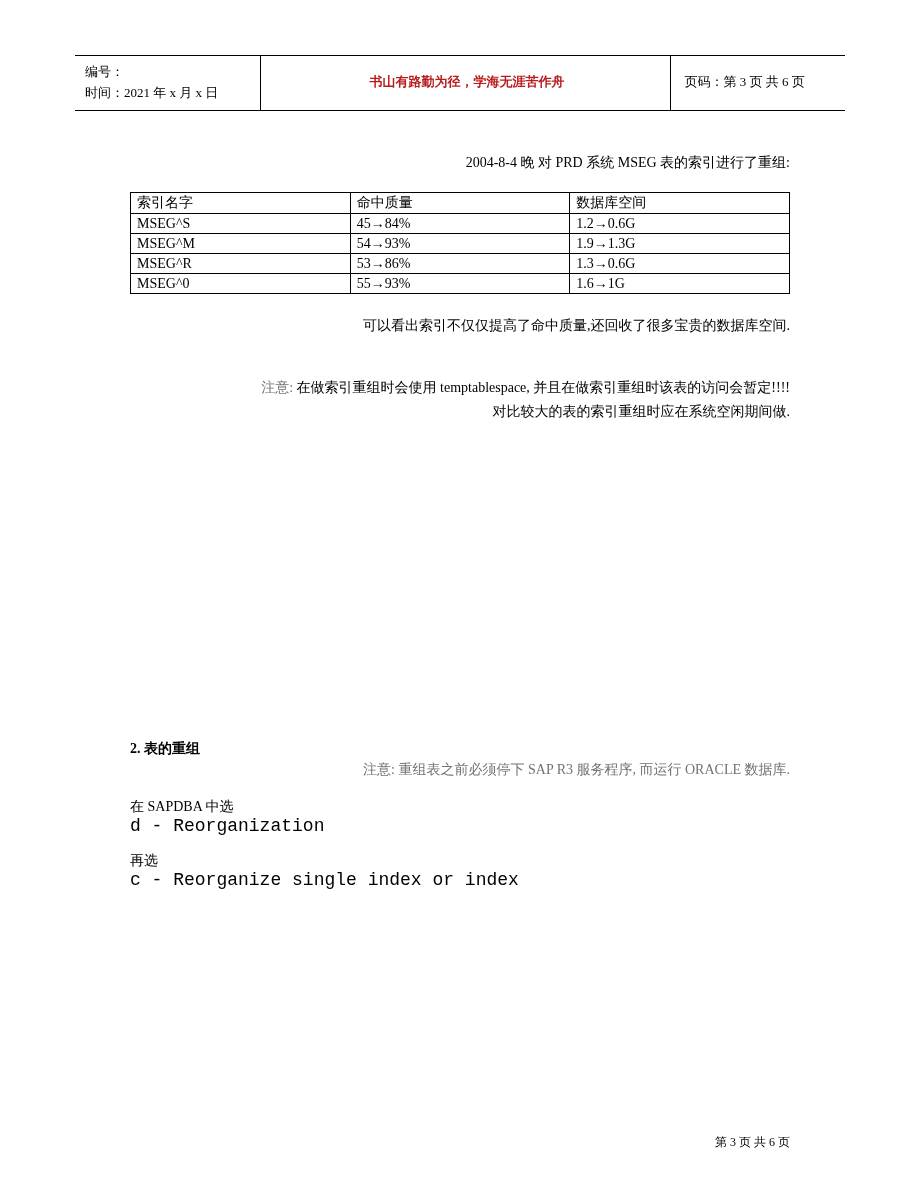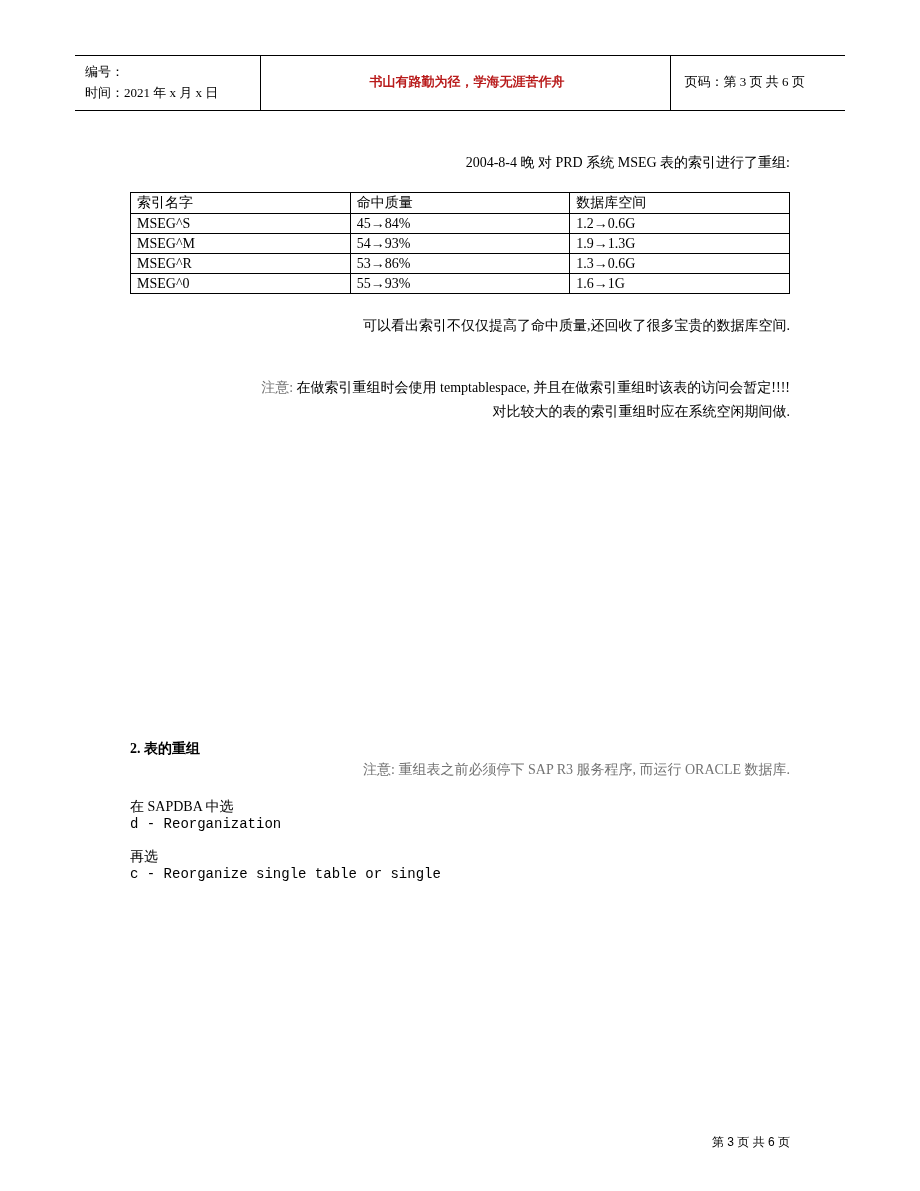--- a/index.html
+++ b/index.html
@@ -46,30 +46,30 @@
   }
   .data-table td {
     border: 1px solid #000;
     padding: 1px 6px;
     font-family: "Times New Roman", "SimSun", serif;
     font-size: 14px;
     width: 33.33%;
   }
   .arrow { font-family: "Segoe UI Symbol", Arial, sans-serif; }
   .red { color: #737373; }
-  .mono { font-family: "Courier New", monospace; font-size: 14px; }
+  .mono { font-family: "Courier New", monospace; font-size: 18px; }
   .bold { font-weight: bold; }
   .spacer-lg { height: 290px; }
   .section2 { margin-top: 8px; }
   .footer {
     position: absolute;
     bottom: 40px;
     right: 130px;
     font-size: 12px;
-    font-family: Liberation Sans, sans-serif;
+    font-family: Liberation Serif, serif;
   }
 </style>
 </head>
 <body>
 
 <table class="header-table">
   <tbody>
       <tr>
     <td>
       <span>编号：</span><br>
@@ -130,18 +130,18 @@
     <p class="bold">2. 表的重组</p>
 
     <p class="para red" style="margin-bottom:16px">
       <span>注意:</span><span>  重组表之前必须停下 SAP R3 服务程序, 而运行 ORACLE 数据库.</span>
     </p>
 
     <p>在 SAPDBA 中选</p>
     <p class="mono" style="margin-bottom:16px">d - Reorganization</p>
 
     <p>再选</p>
-    <p class="mono">c - Reorganize single table or single</p>
+    <p class="mono">c - Reorganize single index or index</p>
   </div>
 
 </div>
 
 <div class="footer">第 3 页 共 6 页</div>
 
 </body></html>

